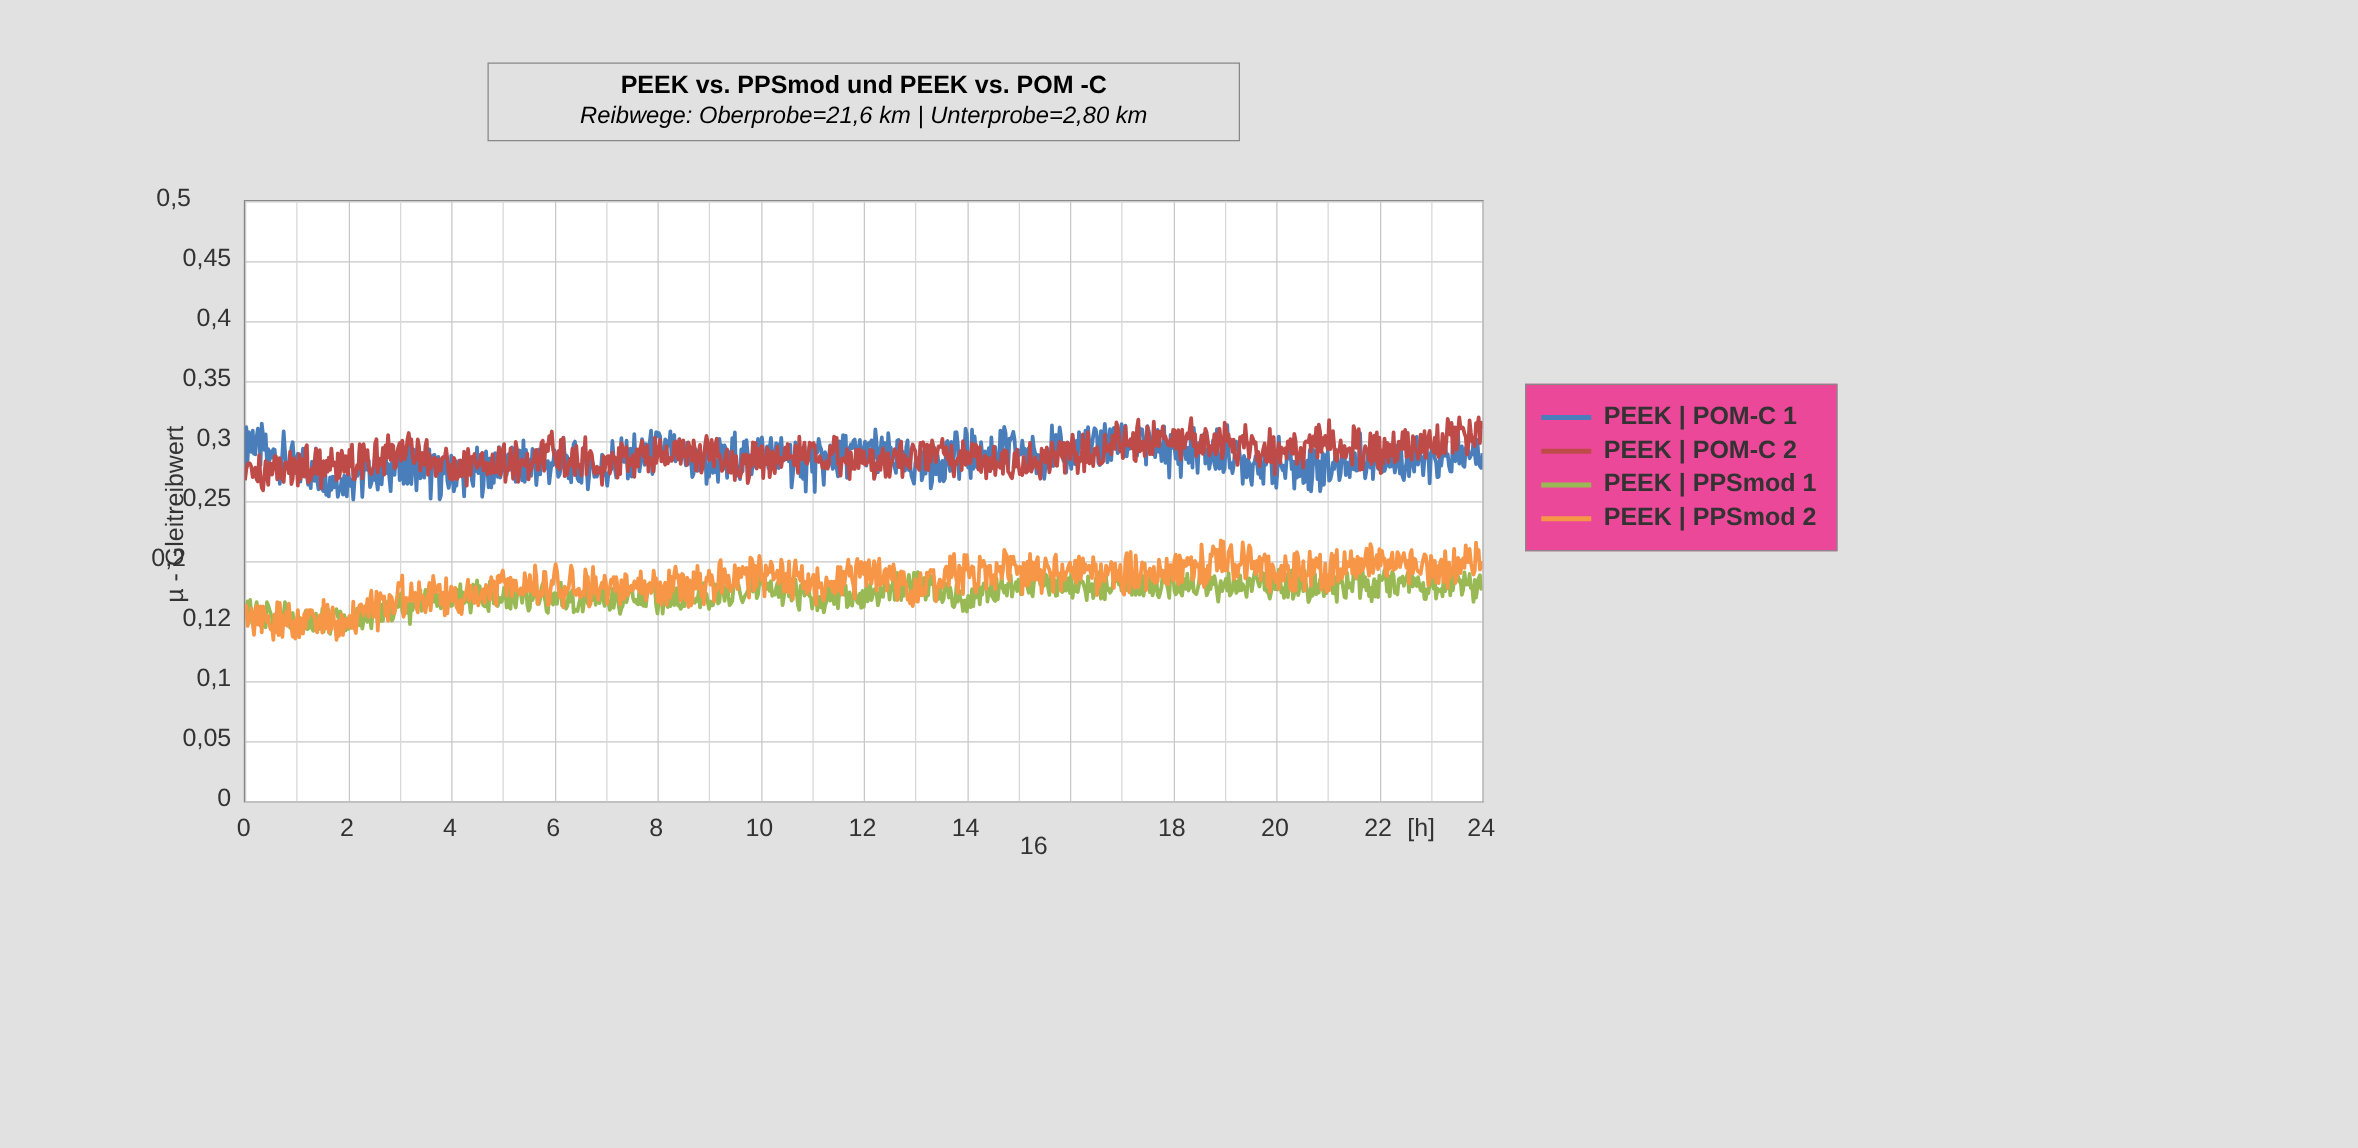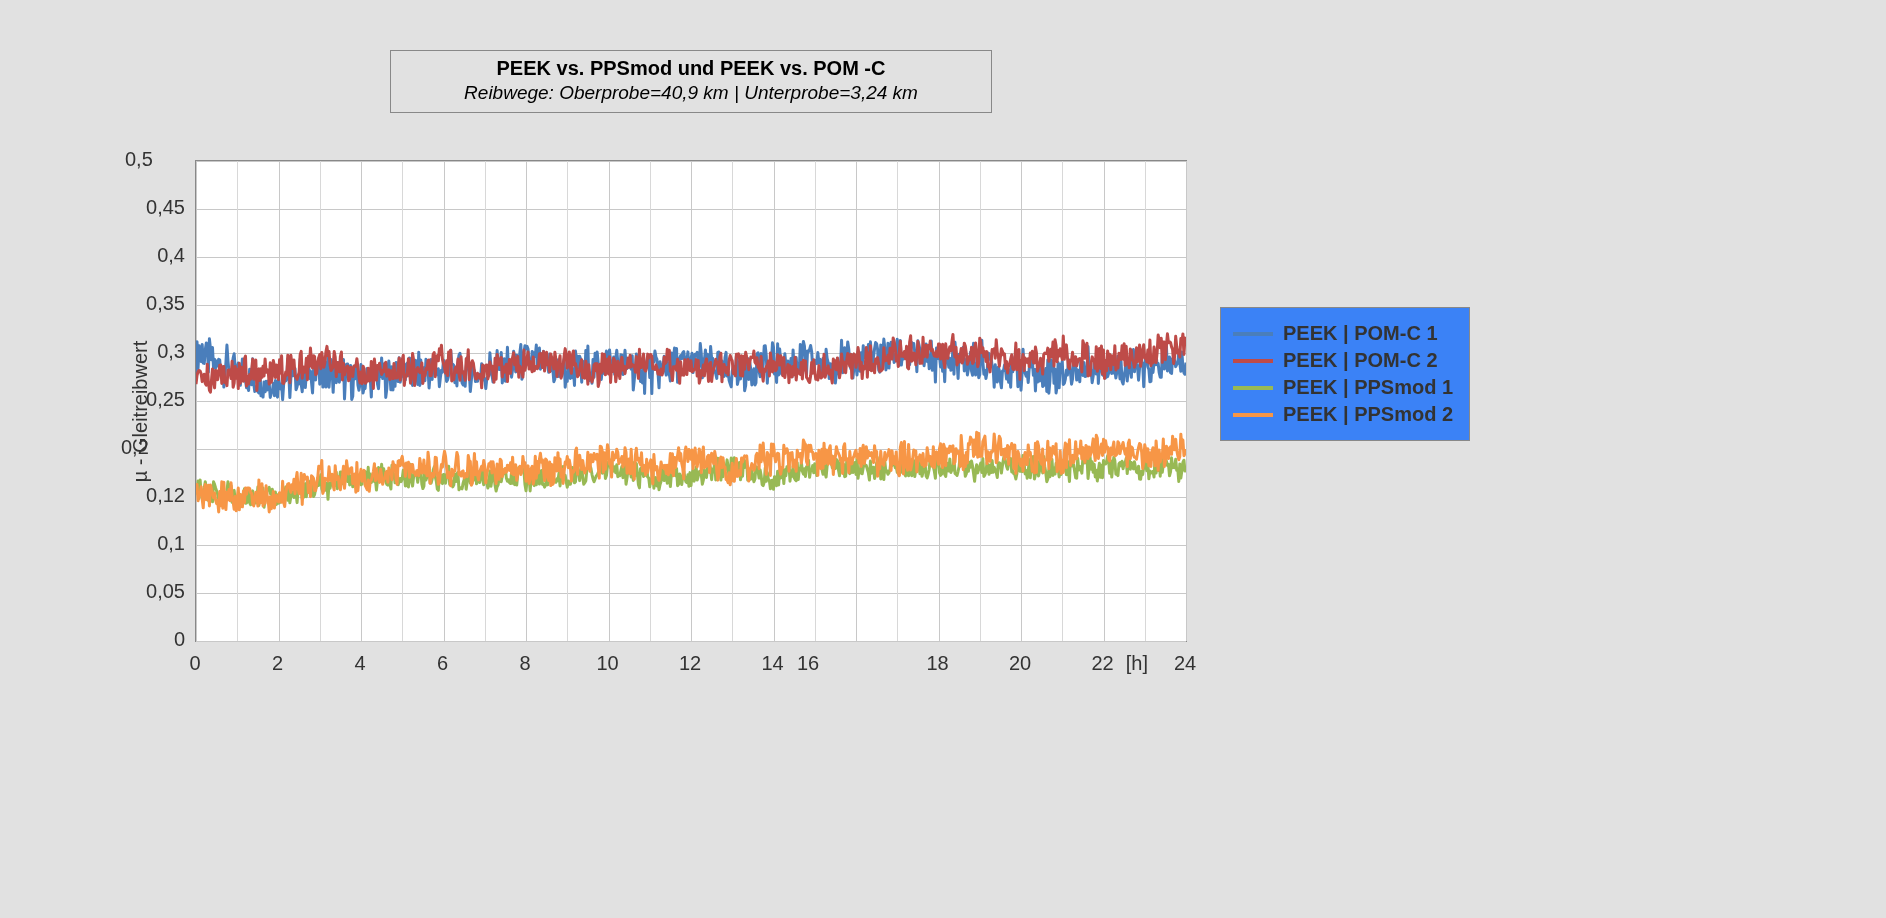--- a/index.html
+++ b/index.html
@@ -89,21 +89,21 @@
     left: 0;
     top: 0;
     width: 100%;
     height: 100%;
   }
   .legend {
     position: absolute;
     left: 1220px;
     top: 307px;
     border: 1px solid #888;
-    background: #3b82f6;
+    background: #ec4899;
     padding: 10px 16px 10px 12px;
   }
   .legend-row {
     display: flex;
     align-items: center;
     margin: 4px 0;
   }
   .legend-swatch {
     width: 40px;
     height: 4px;
@@ -115,21 +115,21 @@
     color: #333;
   }
 </style>
 </head>
 <body>
 
 <div class="chart-container">
 
   <div class="title-box">
     <div class="title-main">PEEK vs. PPSmod und PEEK vs. POM -C</div>
-    <div class="title-sub">Reibwege: Oberprobe=40,9 km | Unterprobe=3,24 km</div>
+    <div class="title-sub">Reibwege: Oberprobe=21,6 km | Unterprobe=2,80 km</div>
   </div>
 
   <div class="y-axis-label">µ - Gleitreibwert</div>
 
   <div class="plot-area">
     <div id="grid-container">
         <div class="grid-line-h" style="top: 480px;"></div>
         <div class="grid-line-h" style="top: 432px;"></div>
         <div class="grid-line-h" style="top: 384px;"></div>
         <div class="grid-line-h" style="top: 336px;"></div>
@@ -189,21 +189,21 @@
     </div>
   <div id="x-tick-container">
       <div class="x-tick-label" style="left: 175px;">0</div>
       <div class="x-tick-label" style="left: 257.5px;">2</div>
       <div class="x-tick-label" style="left: 340px;">4</div>
       <div class="x-tick-label" style="left: 422.5px;">6</div>
       <div class="x-tick-label" style="left: 505px;">8</div>
       <div class="x-tick-label" style="left: 587.5px;">10</div>
       <div class="x-tick-label" style="left: 670px;">12</div>
       <div class="x-tick-label" style="left: 752.5px; text-align: center;">14</div>
-      <div class="x-tick-label" style="left: 788px;">16</div>
+      <div class="x-tick-label" style="left: 807px; margin-top: 14px;">16</div>
       <div class="x-tick-label" style="left: 917.5px;">18</div>
       <div class="x-tick-label" style="left: 1000px;">20</div>
       <div class="x-tick-label" style="left: 1082.5px;">22</div>
       <div class="x-tick-label" style="left: 1165px;">24</div>
       <div class="x-axis-unit" style="left: 1125.75px;">[h]</div>
     </div>
 
   <div class="legend">
     <div id="legend-rows">
         <div class="legend-row">

